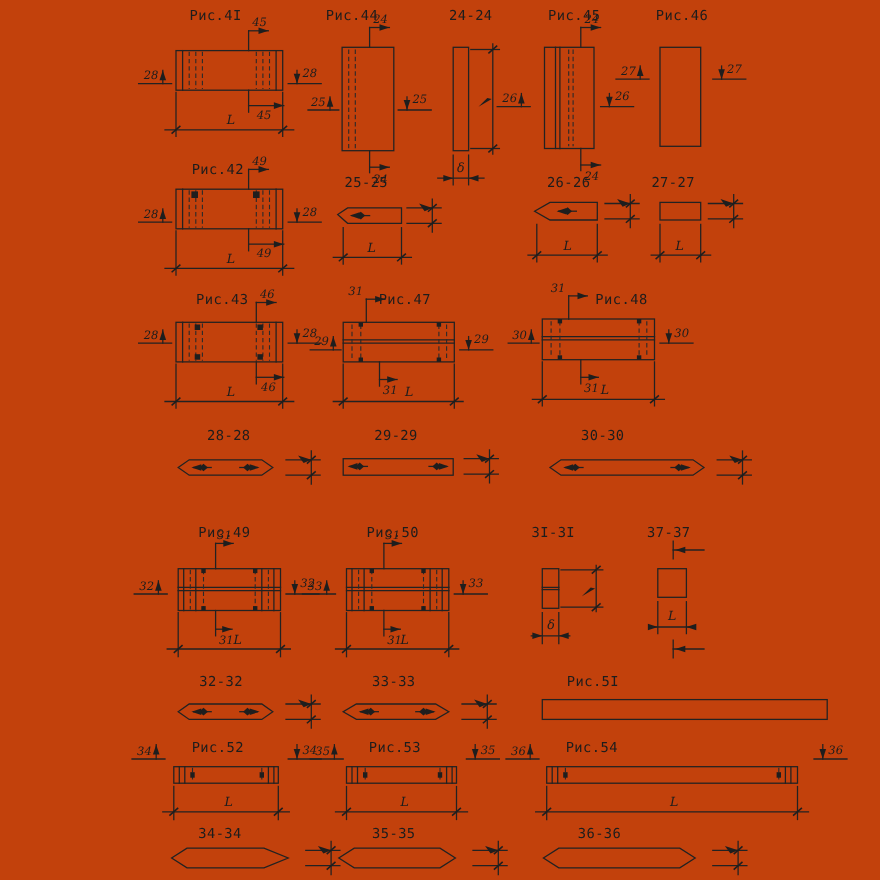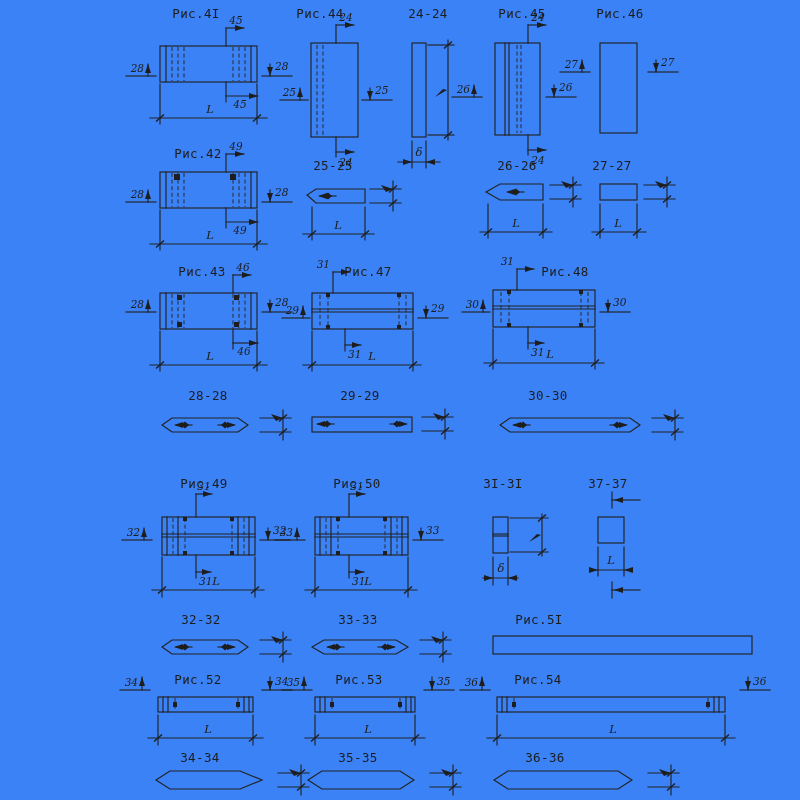--- a/index.html
+++ b/index.html
@@ -1,16 +1,16 @@
 <!DOCTYPE html>
 <html><head>
 <meta charset="utf-8">
 <style>
   html,body{margin:0;padding:0;background:#e8e8e6;}
-  .page{width:800px;height:800px;background:#3b82f6;position:relative;overflow:hidden;}
+  .page{width:800px;height:800px;background:#c2410c;position:relative;overflow:hidden;}
   svg{display:block;}
   
   .ln{stroke:#222;stroke-width:1.15;fill:none;stroke-linecap:square;}
   .dsh{stroke:#2a2a2a;stroke-width:1;fill:none;stroke-dasharray:4 2.6;}
   .fil{fill:#1e1e1e;stroke:none;}
   .tk{stroke:#1e1e1e;stroke-width:1.4;}
   
   text{fill:#1d1d1d;}
   .t{font-family:"DejaVu Sans Mono","Liberation Mono",monospace;font-size:12.5px;letter-spacing:.4px;text-anchor:middle;}
   .n{font-family:"DejaVu Serif","Liberation Serif",serif;font-style:italic;font-size:10.5px;}

